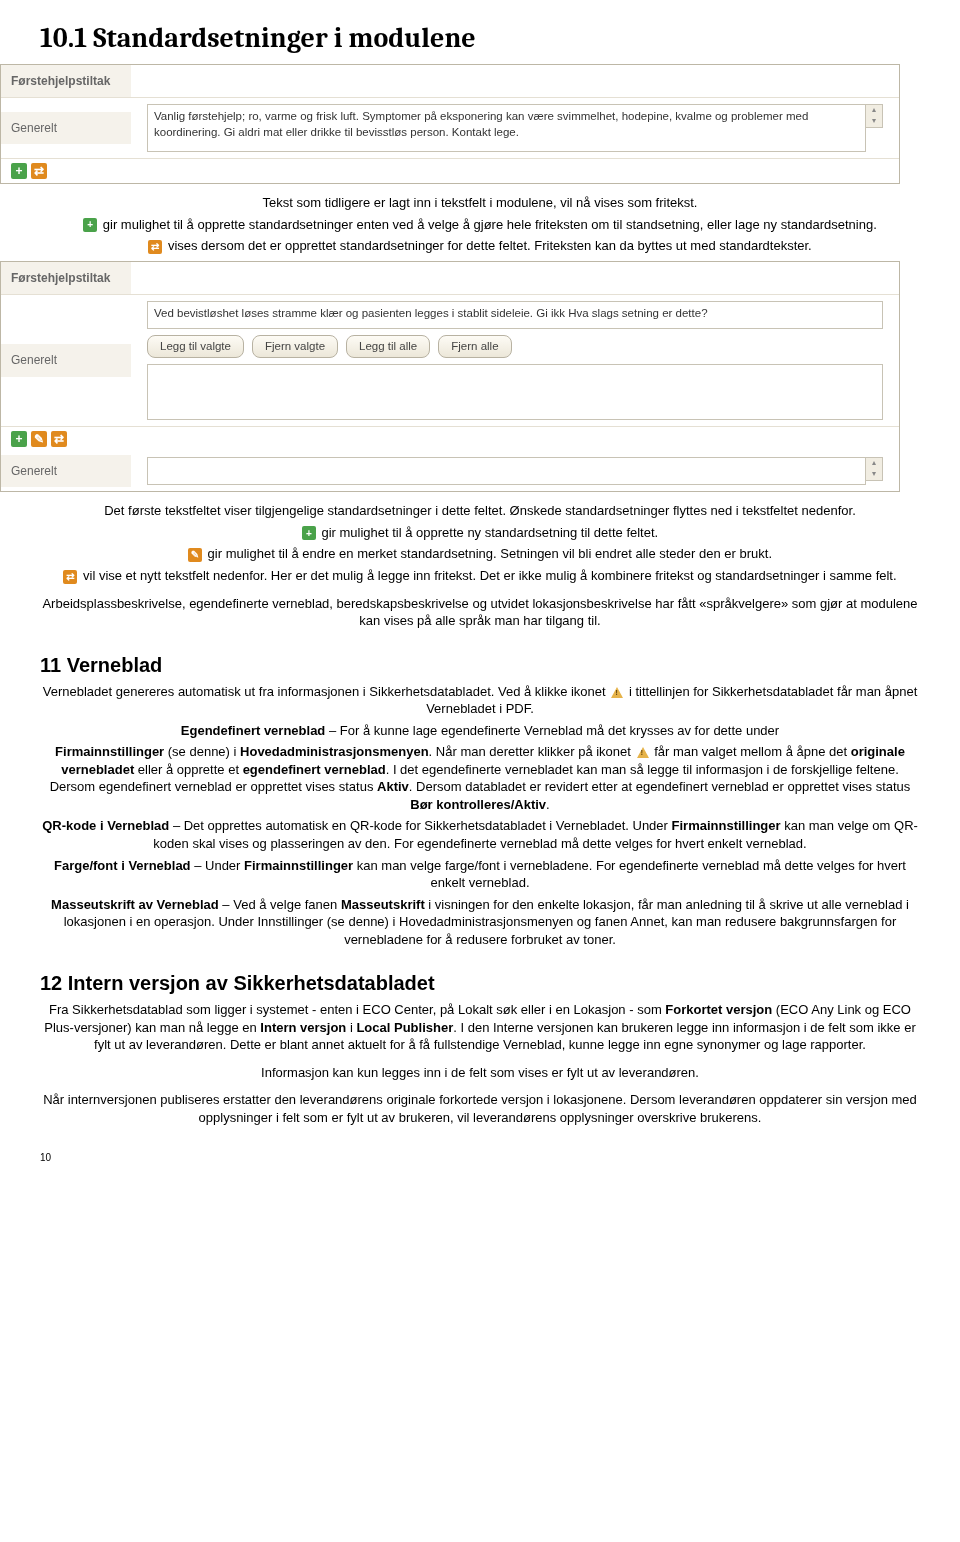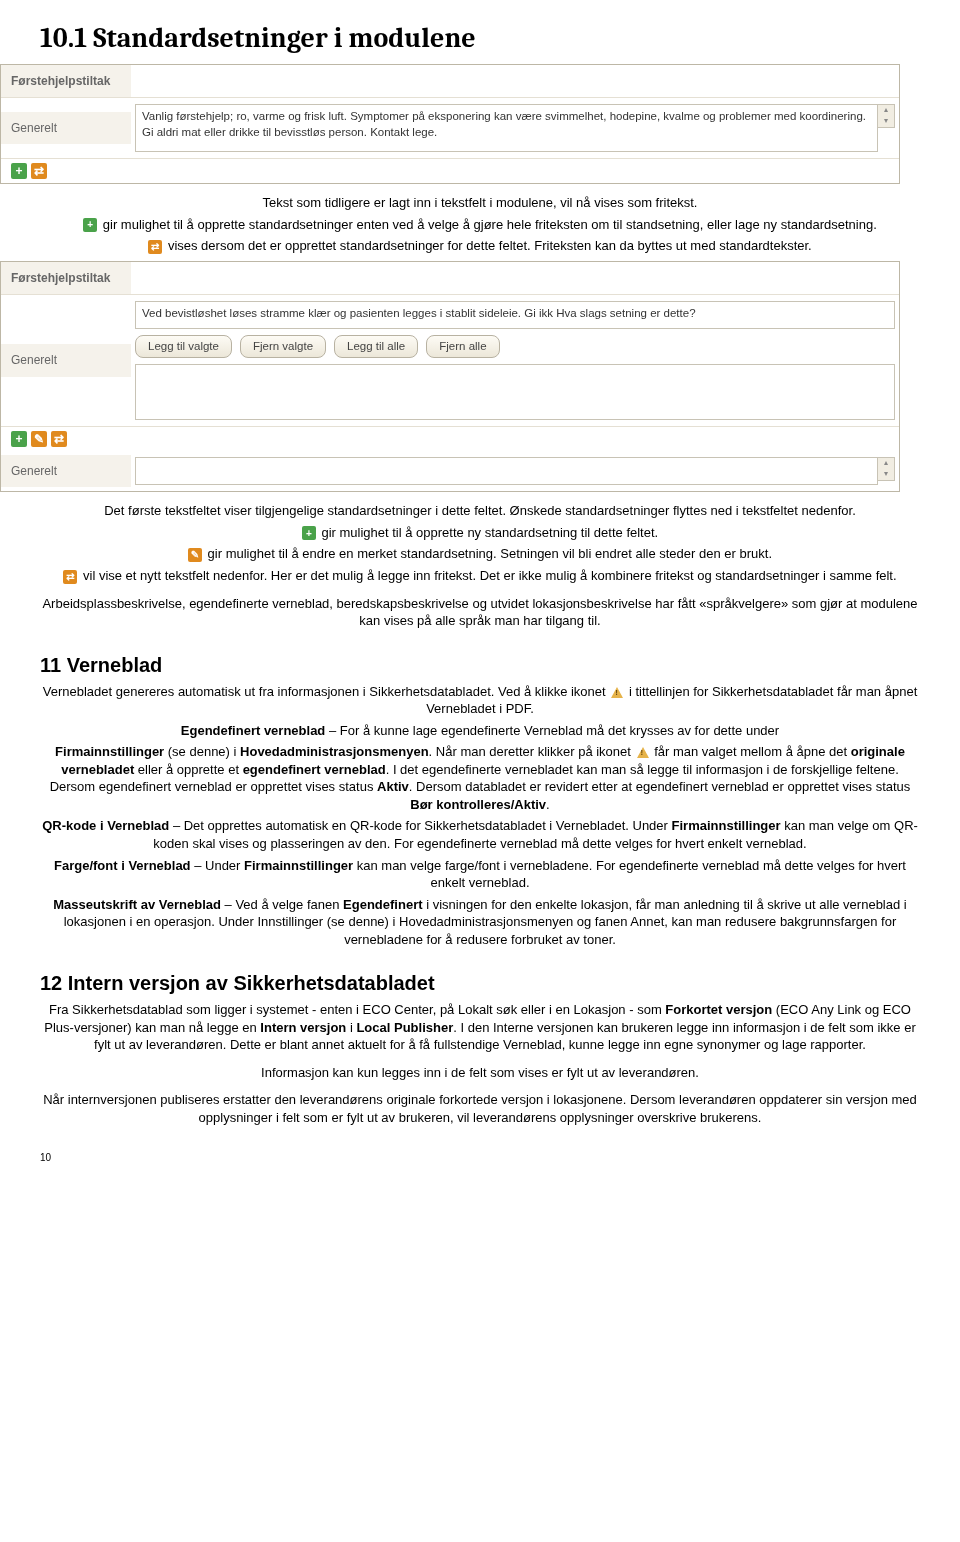--- a/index.html
+++ b/index.html
@@ -41,21 +41,21 @@
   .ui-row:last-child { border-bottom: none; }
   .ui-label {
     width: 130px;
     padding: 8px 10px;
     background: #f5f2eb;
     color: #666;
     flex-shrink: 0;
   }
   .ui-content {
     flex: 1;
-    padding: 6px 4px;
+    padding: 6px 16px;
     display: flex;
     align-items: flex-start;
   }
   .ui-textarea {
     flex: 1;
     border: 1px solid #c8c3b5;
     background: #fff;
     padding: 4px 6px;
     min-height: 48px;
     font-size: 11.5px;
@@ -226,21 +226,21 @@
 <p>
   <b>Firmainnstillinger</b><span> (se denne) i </span><b>Hovedadministrasjonsmenyen</b><span>. Når man deretter klikker på ikonet </span><span class="tri-icon"></span><span> får man valget mellom å åpne det </span><b>originale vernebladet</b><span> eller å opprette et </span><b>egendefinert verneblad</b><span>. I det egendefinerte vernebladet kan man så legge til informasjon i de forskjellige feltene. Dersom egendefinert verneblad er opprettet vises status </span><b>Aktiv</b><span>. Dersom databladet er revidert etter at egendefinert verneblad er opprettet vises status </span><b>Bør kontrolleres/Aktiv</b><span>.</span>
 </p>
 <p>
   <b>QR-kode i Verneblad</b><span> – Det opprettes automatisk en QR-kode for Sikkerhetsdatabladet i Vernebladet. Under </span><b>Firmainnstillinger</b><span> kan man velge om QR-koden skal vises og plasseringen av den. For egendefinerte verneblad må dette velges for hvert enkelt verneblad.</span>
 </p>
 <p>
   <b>Farge/font i Verneblad</b><span> – Under </span><b>Firmainnstillinger</b><span> kan man velge farge/font i vernebladene. For egendefinerte verneblad må dette velges for hvert enkelt verneblad.</span>
 </p>
 <p>
-  <b>Masseutskrift av Verneblad</b><span> – Ved å velge fanen </span><b>Egendefinert</b><span> i visningen for den enkelte lokasjon, får man anledning til å skrive ut alle verneblad i lokasjonen i en operasjon. Under Innstillinger (se denne) i Hovedadministrasjonsmenyen og fanen Annet, kan man redusere bakgrunnsfargen for vernebladene for å redusere forbruket av toner.</span>
+  <b>Masseutskrift av Verneblad</b><span> – Ved å velge fanen </span><b>Masseutskrift</b><span> i visningen for den enkelte lokasjon, får man anledning til å skrive ut alle verneblad i lokasjonen i en operasjon. Under Innstillinger (se denne) i Hovedadministrasjonsmenyen og fanen Annet, kan man redusere bakgrunnsfargen for vernebladene for å redusere forbruket av toner.</span>
 </p>
 
 <h1 class="big">12 Intern versjon av Sikkerhetsdatabladet</h1>
 <p>
   <span>Fra Sikkerhetsdatablad som ligger i systemet - enten i ECO Center, på Lokalt søk eller i en Lokasjon - som </span><b>Forkortet versjon</b><span> (ECO Any Link og ECO Plus-versjoner) kan man nå legge en </span><b>Intern versjon</b><span> i </span><b>Local Publisher</b><span>. I den Interne versjonen kan brukeren legge inn informasjon i de felt som ikke er fylt ut av leverandøren. Dette er blant annet aktuelt for å få fullstendige Verneblad, kunne legge inn egne synonymer og lage rapporter.</span>
 </p>
 <p style="margin-top:10px;">Informasjon kan kun legges inn i de felt som vises er fylt ut av leverandøren.</p>
 <p style="margin-top:10px;">Når internversjonen publiseres erstatter den leverandørens originale forkortede versjon i lokasjonene. Dersom leverandøren oppdaterer sin versjon med opplysninger i felt som er fylt ut av brukeren, vil leverandørens opplysninger overskrive brukerens.</p>
 
 <div class="page-num">10</div>

